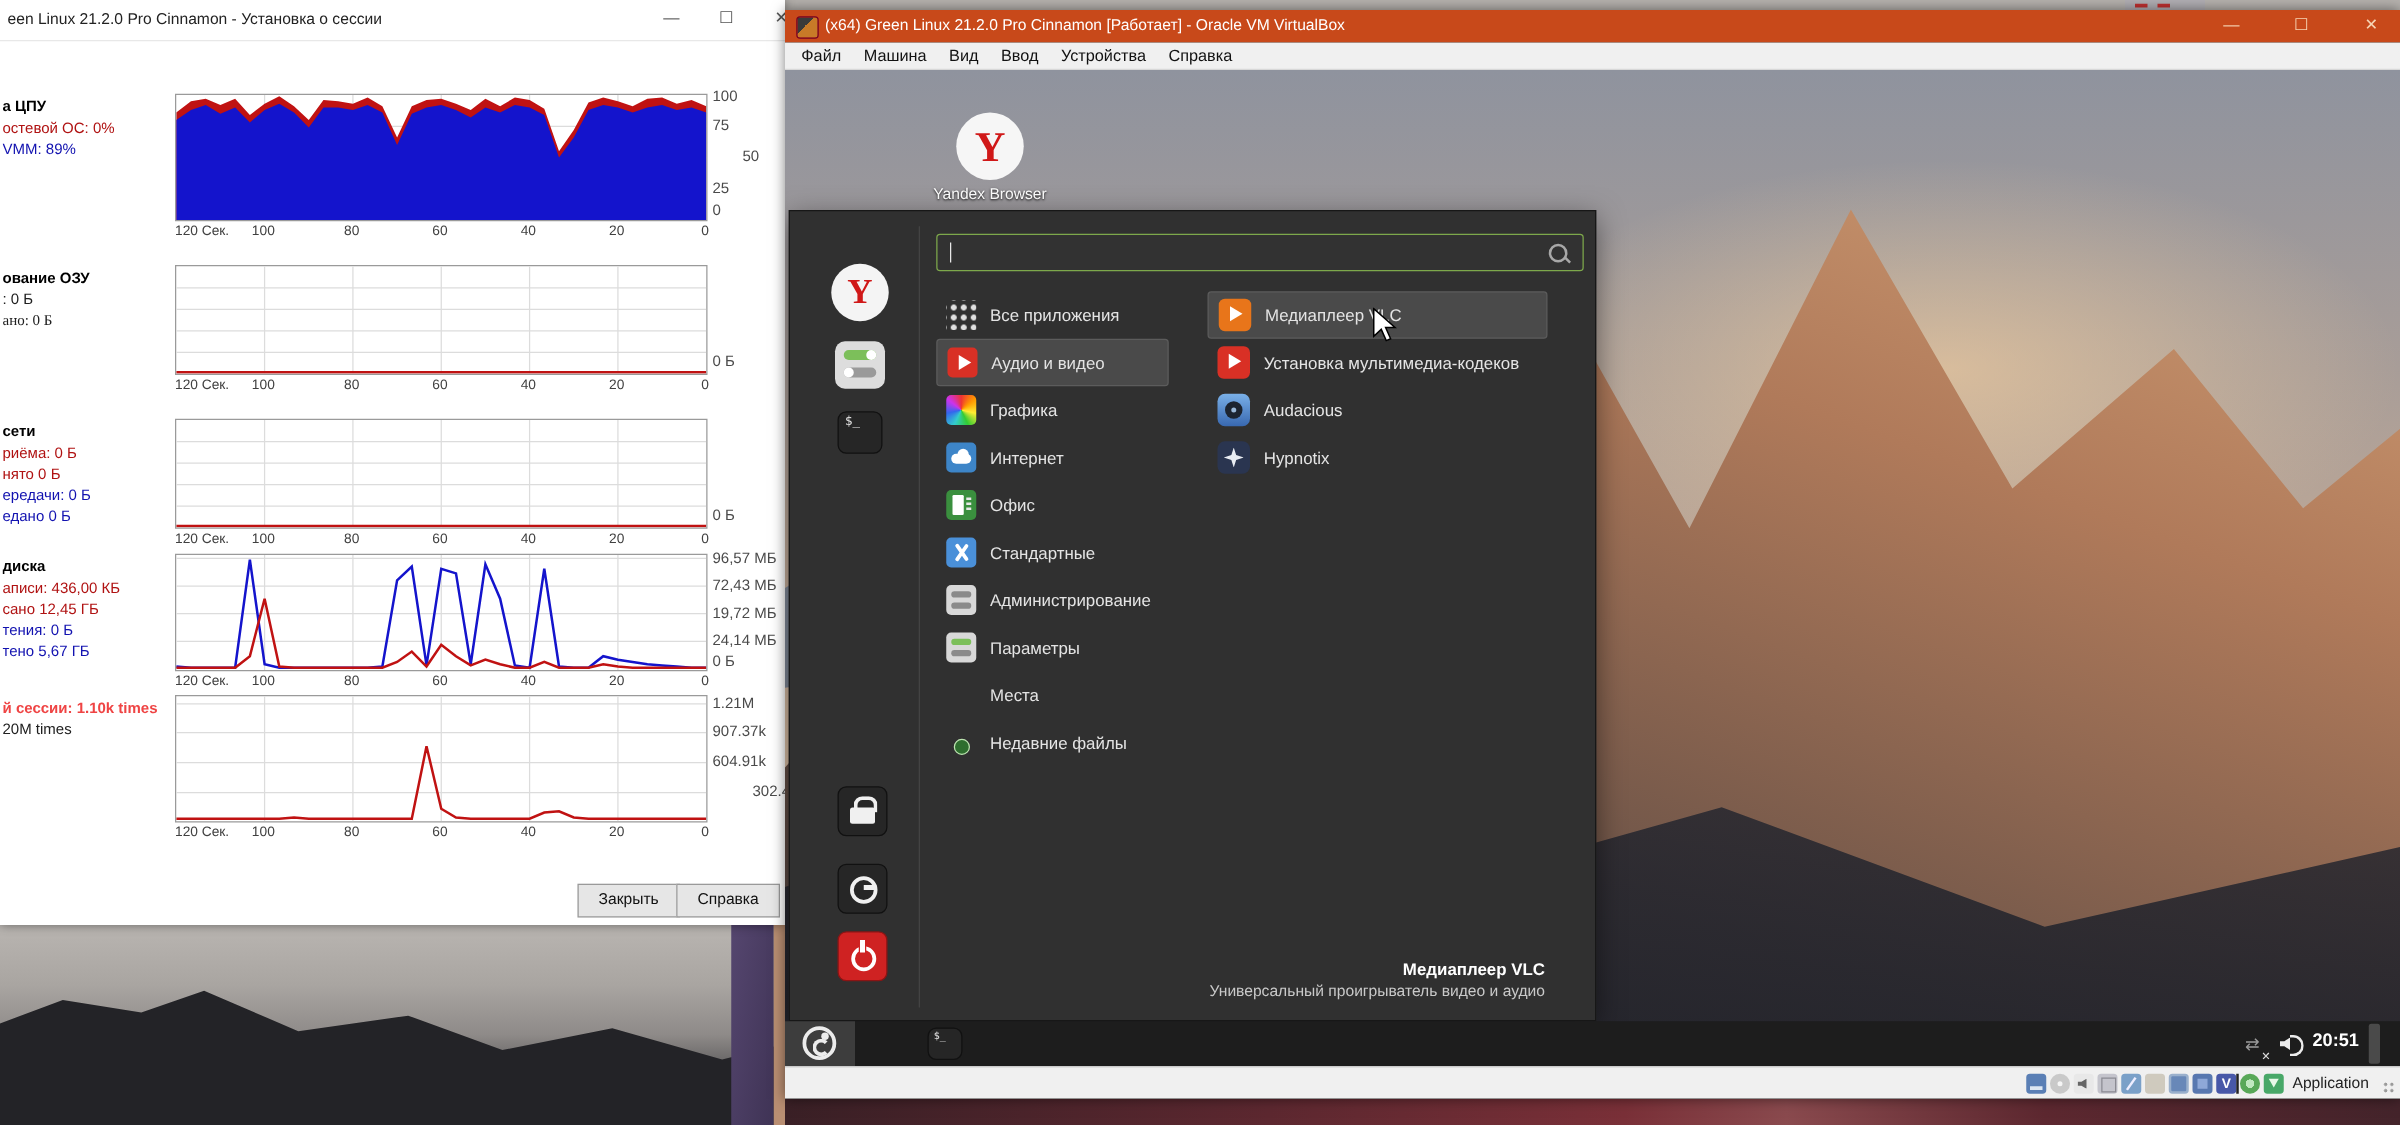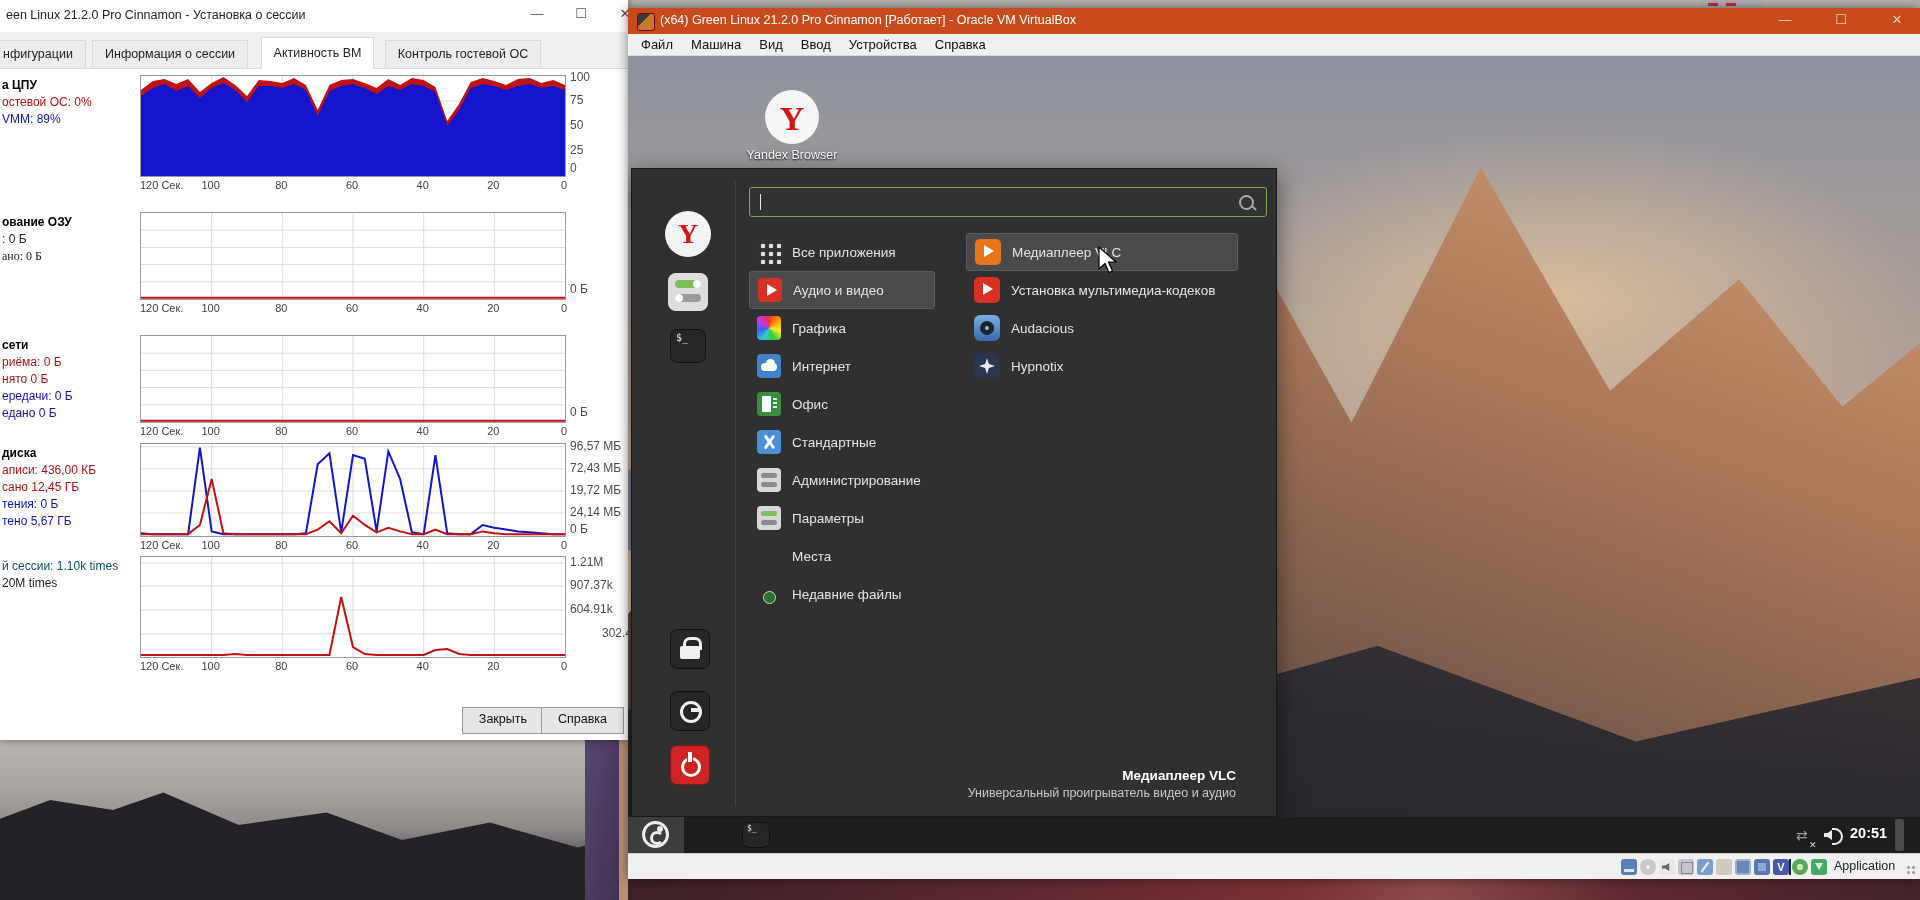--- a/index.html
+++ b/index.html
@@ -185,46 +185,40 @@
 
 <div id="session-win" class="abs" style="overflow:hidden;">
   <div id="sw-titlebar" class="abs">
     <span id="sw-title" class="abs">een Linux 21.2.0 Pro Cinnamon - Установка о сессии</span>
     <span class="sw-controls abs">
       <span class="sw-ctl">—</span>
       <span class="sw-ctl">☐</span>
       <span class="sw-ctl">✕</span>
     </span>
   </div>
-  <div id="sw-tabs" class="abs">
-      <div class="sw-tab" style="left: -10px;">нфигурации</div>
-      <div class="sw-tab" style="left: 92px;">Информация о сессии</div>
-      <div class="sw-tab active" style="left: 260.6px;">Активность ВМ</div>
-      <div class="sw-tab" style="left: 384.8px;">Контроль гостевой ОС</div>
-    </div>
   <div id="sw-sections">
       <div class="sec-label" style="top: 77px;"><b>а ЦПУ</b><br><span style="color: rgb(176, 18, 18);">остевой ОС: 0%</span><br><span style="color: rgb(18, 18, 176);">VMM: 89%</span><br></div>
       <div class="plot" style="top: 75px; height: 100px;">
         <svg viewBox="0 0 100 100" preserveAspectRatio="none">
           <line x1="16.666666666666668" x2="16.666666666666668" y1="0" y2="100" stroke="#dcdcdc" vector-effect="non-scaling-stroke"></line>
           <line x1="33.333333333333336" x2="33.333333333333336" y1="0" y2="100" stroke="#dcdcdc" vector-effect="non-scaling-stroke"></line>
           <line x1="50" x2="50" y1="0" y2="100" stroke="#dcdcdc" vector-effect="non-scaling-stroke"></line>
           <line x1="66.66666666666667" x2="66.66666666666667" y1="0" y2="100" stroke="#dcdcdc" vector-effect="non-scaling-stroke"></line>
           <line x1="83.33333333333333" x2="83.33333333333333" y1="0" y2="100" stroke="#dcdcdc" vector-effect="non-scaling-stroke"></line>
           <line x1="0" x2="100" y1="25" y2="25" stroke="#dcdcdc" vector-effect="non-scaling-stroke"></line>
           <line x1="0" x2="100" y1="50" y2="50" stroke="#dcdcdc" vector-effect="non-scaling-stroke"></line>
           <line x1="0" x2="100" y1="75" y2="75" stroke="#dcdcdc" vector-effect="non-scaling-stroke"></line>
           <path d="M0,100 L0.00,14.00 L2.78,5.00 L5.56,3.00 L8.33,8.00 L11.11,3.00 L13.89,16.00 L16.67,7.00 L19.44,1.00 L22.22,9.00 L25.00,20.00 L27.78,4.00 L30.56,5.00 L33.33,7.00 L36.11,2.00 L38.89,9.00 L41.67,34.00 L44.44,9.00 L47.22,4.00 L50.00,3.00 L52.78,7.00 L55.56,12.00 L58.33,3.00 L61.11,9.00 L63.89,2.00 L66.67,4.00 L69.44,11.00 L72.22,45.00 L75.00,28.00 L77.78,6.00 L80.56,2.00 L83.33,5.00 L86.11,9.00 L88.89,3.00 L91.67,2.00 L94.44,7.00 L97.22,4.00 L100.00,9.00 L100,100 Z" fill="#c01212"></path>
           <path d="M0,100 L0.00,20.00 L2.78,12.00 L5.56,8.00 L8.33,15.00 L11.11,10.00 L13.89,22.00 L16.67,12.00 L19.44,7.00 L22.22,14.00 L25.00,26.00 L27.78,10.00 L30.56,10.00 L33.33,12.00 L36.11,8.00 L38.89,14.00 L41.67,40.00 L44.44,15.00 L47.22,10.00 L50.00,8.00 L52.78,12.00 L55.56,18.00 L58.33,10.00 L61.11,14.00 L63.89,8.00 L66.67,10.00 L69.44,16.00 L72.22,50.00 L75.00,34.00 L77.78,12.00 L80.56,8.00 L83.33,10.00 L86.11,14.00 L88.89,10.00 L91.67,8.00 L94.44,12.00 L97.22,10.00 L100.00,14.00 L100,100 Z" fill="#1414cc"></path>
         </svg>
       </div>
       <div class="ylabels" style="top: 75px; height: 100px;">
         <span style="top: calc(2% - 7px);">100</span>
         <span style="top: calc(25% - 7px);">75</span>
-        <span style="top: calc(50% - 7px);">50</span>
+        <span style="top: calc(50% - 7px); margin-left: 24px;">50</span>
         <span style="top: calc(75% - 7px);">25</span>
         <span style="top: calc(93% - 7px);">0</span>
       </div>
       <div class="xaxis" style="top: 178px;">
         <span style="left: 0%;">120 Сек.</span>
         <span style="left: 16.6667%;">100</span>
         <span style="left: 33.3333%;">80</span>
         <span style="left: 50%;">60</span>
         <span style="left: 66.6667%;">40</span>
         <span style="left: 83.3333%;">20</span>
@@ -309,21 +303,21 @@
       </div>
       <div class="xaxis" style="top: 538px;">
         <span style="left: 0%;">120 Сек.</span>
         <span style="left: 16.6667%;">100</span>
         <span style="left: 33.3333%;">80</span>
         <span style="left: 50%;">60</span>
         <span style="left: 66.6667%;">40</span>
         <span style="left: 83.3333%;">20</span>
         <span style="left: 100%;">0</span>
       </div>
-      <div class="sec-label" style="top: 558px;"><span style="color: #0c4a6e;">й сессии: 1.10k times</span><br><span style="color: rgb(32, 32, 32);">20M times</span><br></div>
+      <div class="sec-label" style="top: 558px;"><span style="color: #ef4444; font-weight: bold;">й сессии: 1.10k times</span><br><span style="color: rgb(32, 32, 32);">20M times</span><br></div>
       <div class="plot" style="top: 556px; height: 100px;">
         <svg viewBox="0 0 100 100" preserveAspectRatio="none">
           <line x1="16.666666666666668" x2="16.666666666666668" y1="0" y2="100" stroke="#dcdcdc" vector-effect="non-scaling-stroke"></line>
           <line x1="33.333333333333336" x2="33.333333333333336" y1="0" y2="100" stroke="#dcdcdc" vector-effect="non-scaling-stroke"></line>
           <line x1="50" x2="50" y1="0" y2="100" stroke="#dcdcdc" vector-effect="non-scaling-stroke"></line>
           <line x1="66.66666666666667" x2="66.66666666666667" y1="0" y2="100" stroke="#dcdcdc" vector-effect="non-scaling-stroke"></line>
           <line x1="83.33333333333333" x2="83.33333333333333" y1="0" y2="100" stroke="#dcdcdc" vector-effect="non-scaling-stroke"></line>
           <line x1="0" x2="100" y1="6" y2="6" stroke="#dcdcdc" vector-effect="non-scaling-stroke"></line>
           <line x1="0" x2="100" y1="28.999999999999996" y2="28.999999999999996" stroke="#dcdcdc" vector-effect="non-scaling-stroke"></line>
           <line x1="0" x2="100" y1="53" y2="53" stroke="#dcdcdc" vector-effect="non-scaling-stroke"></line>

